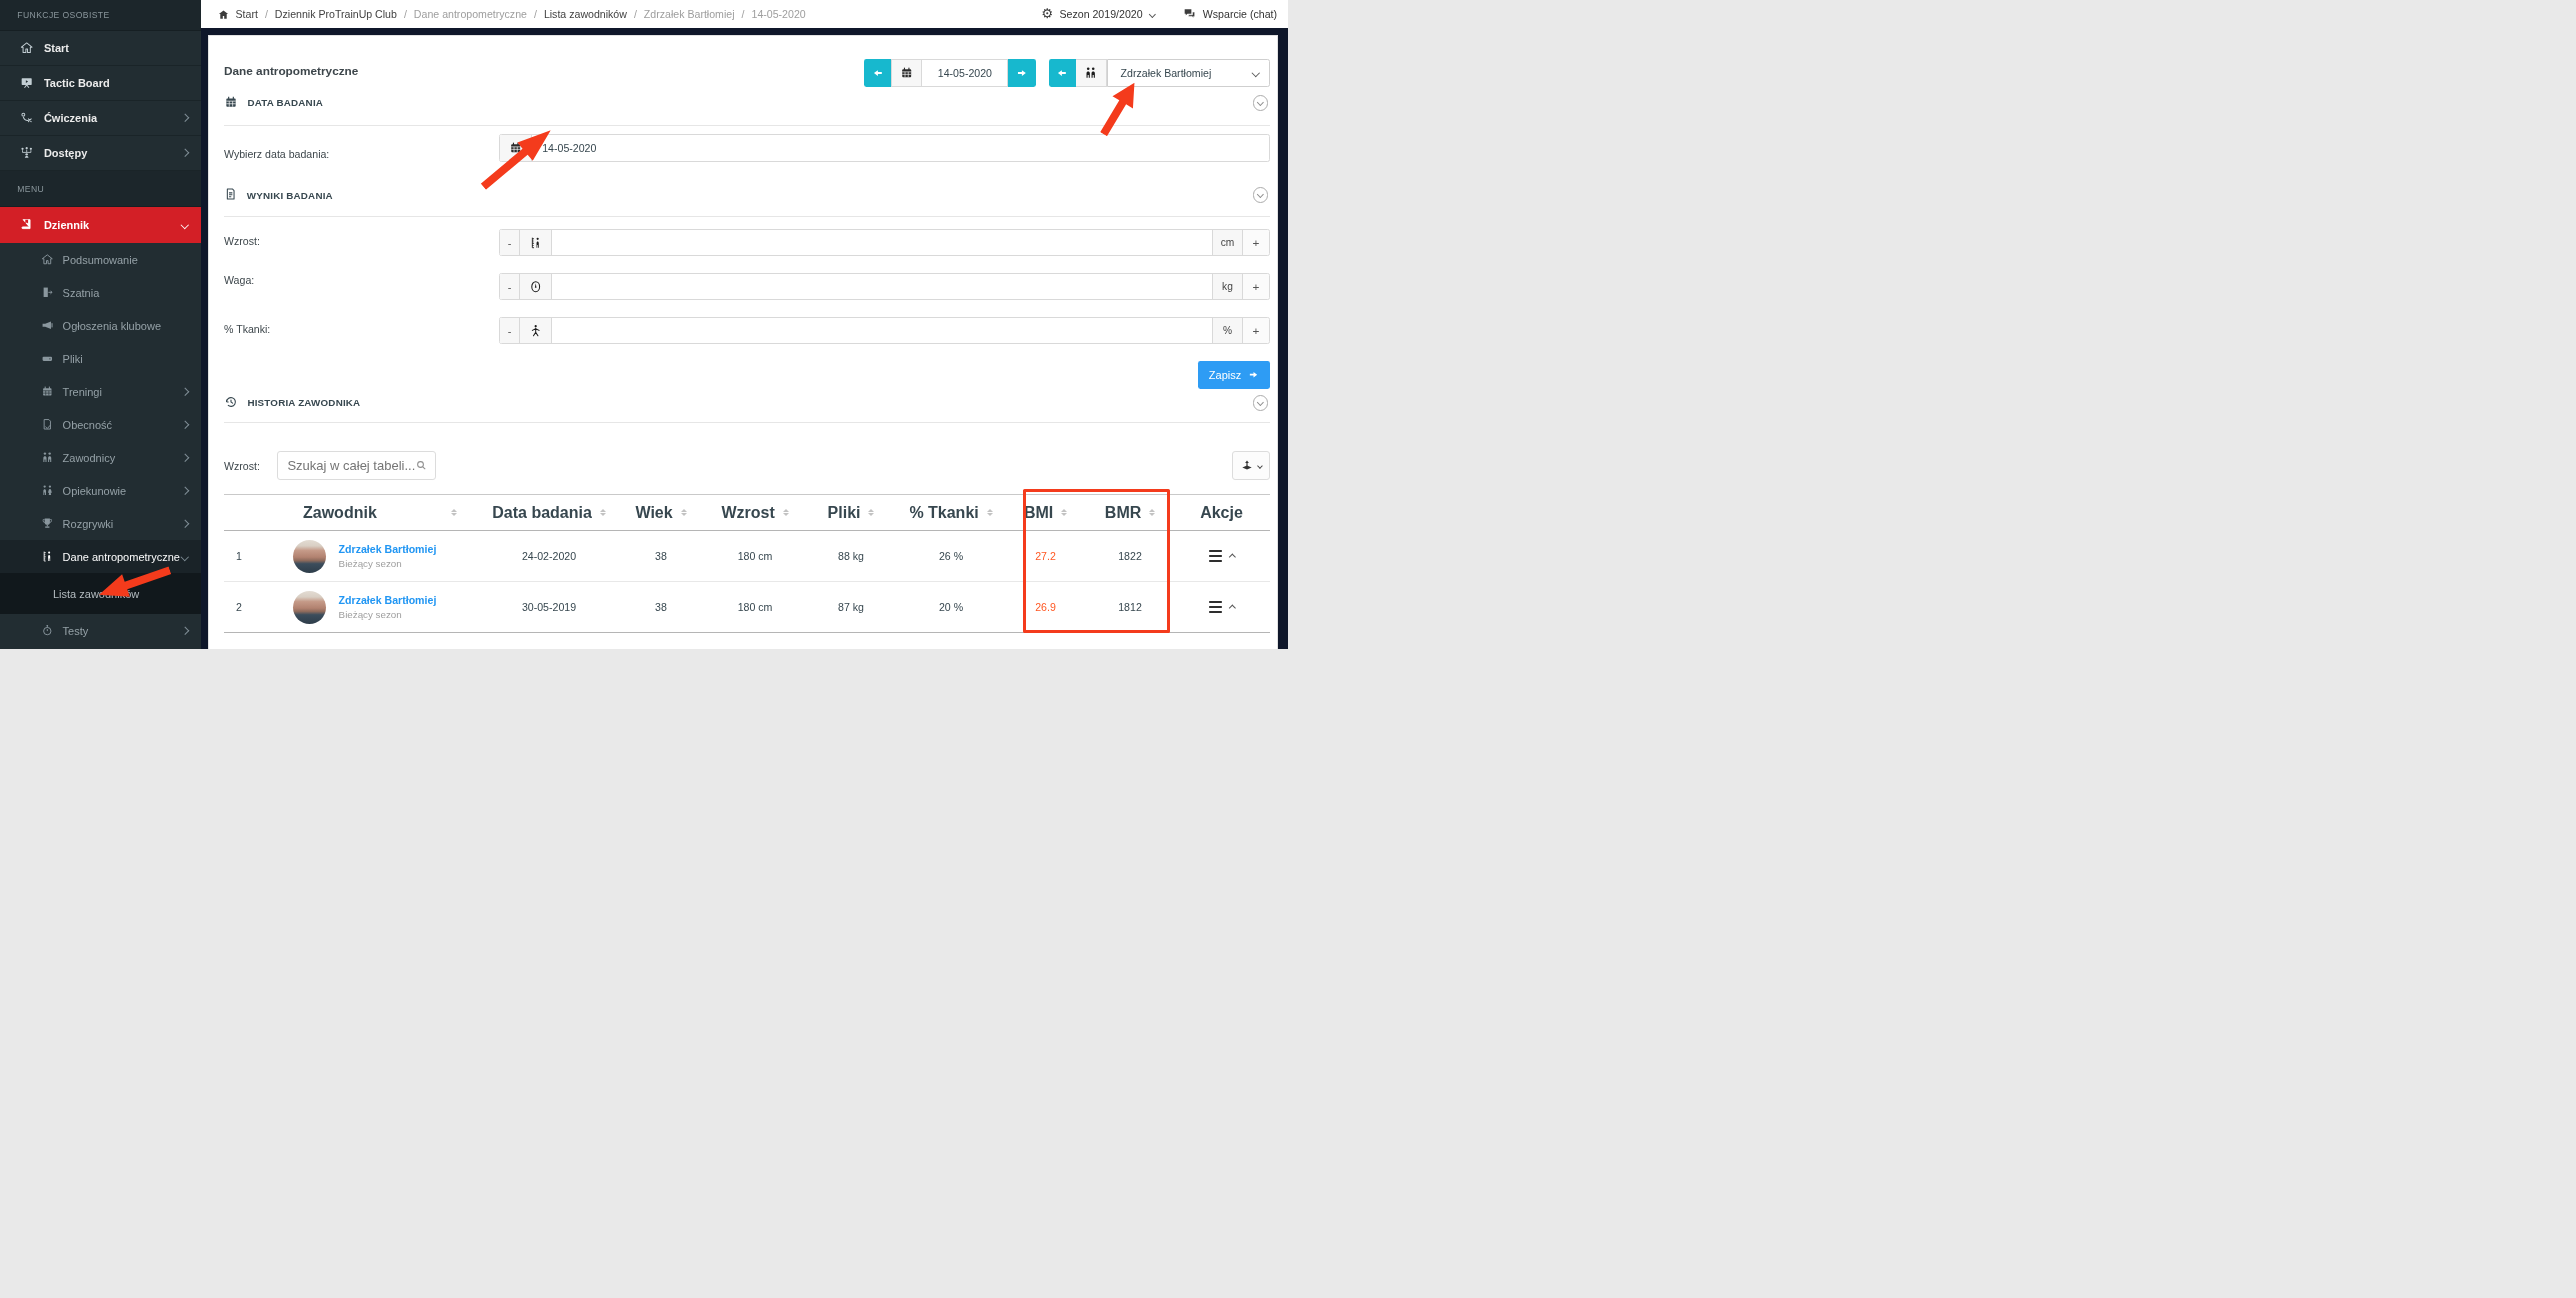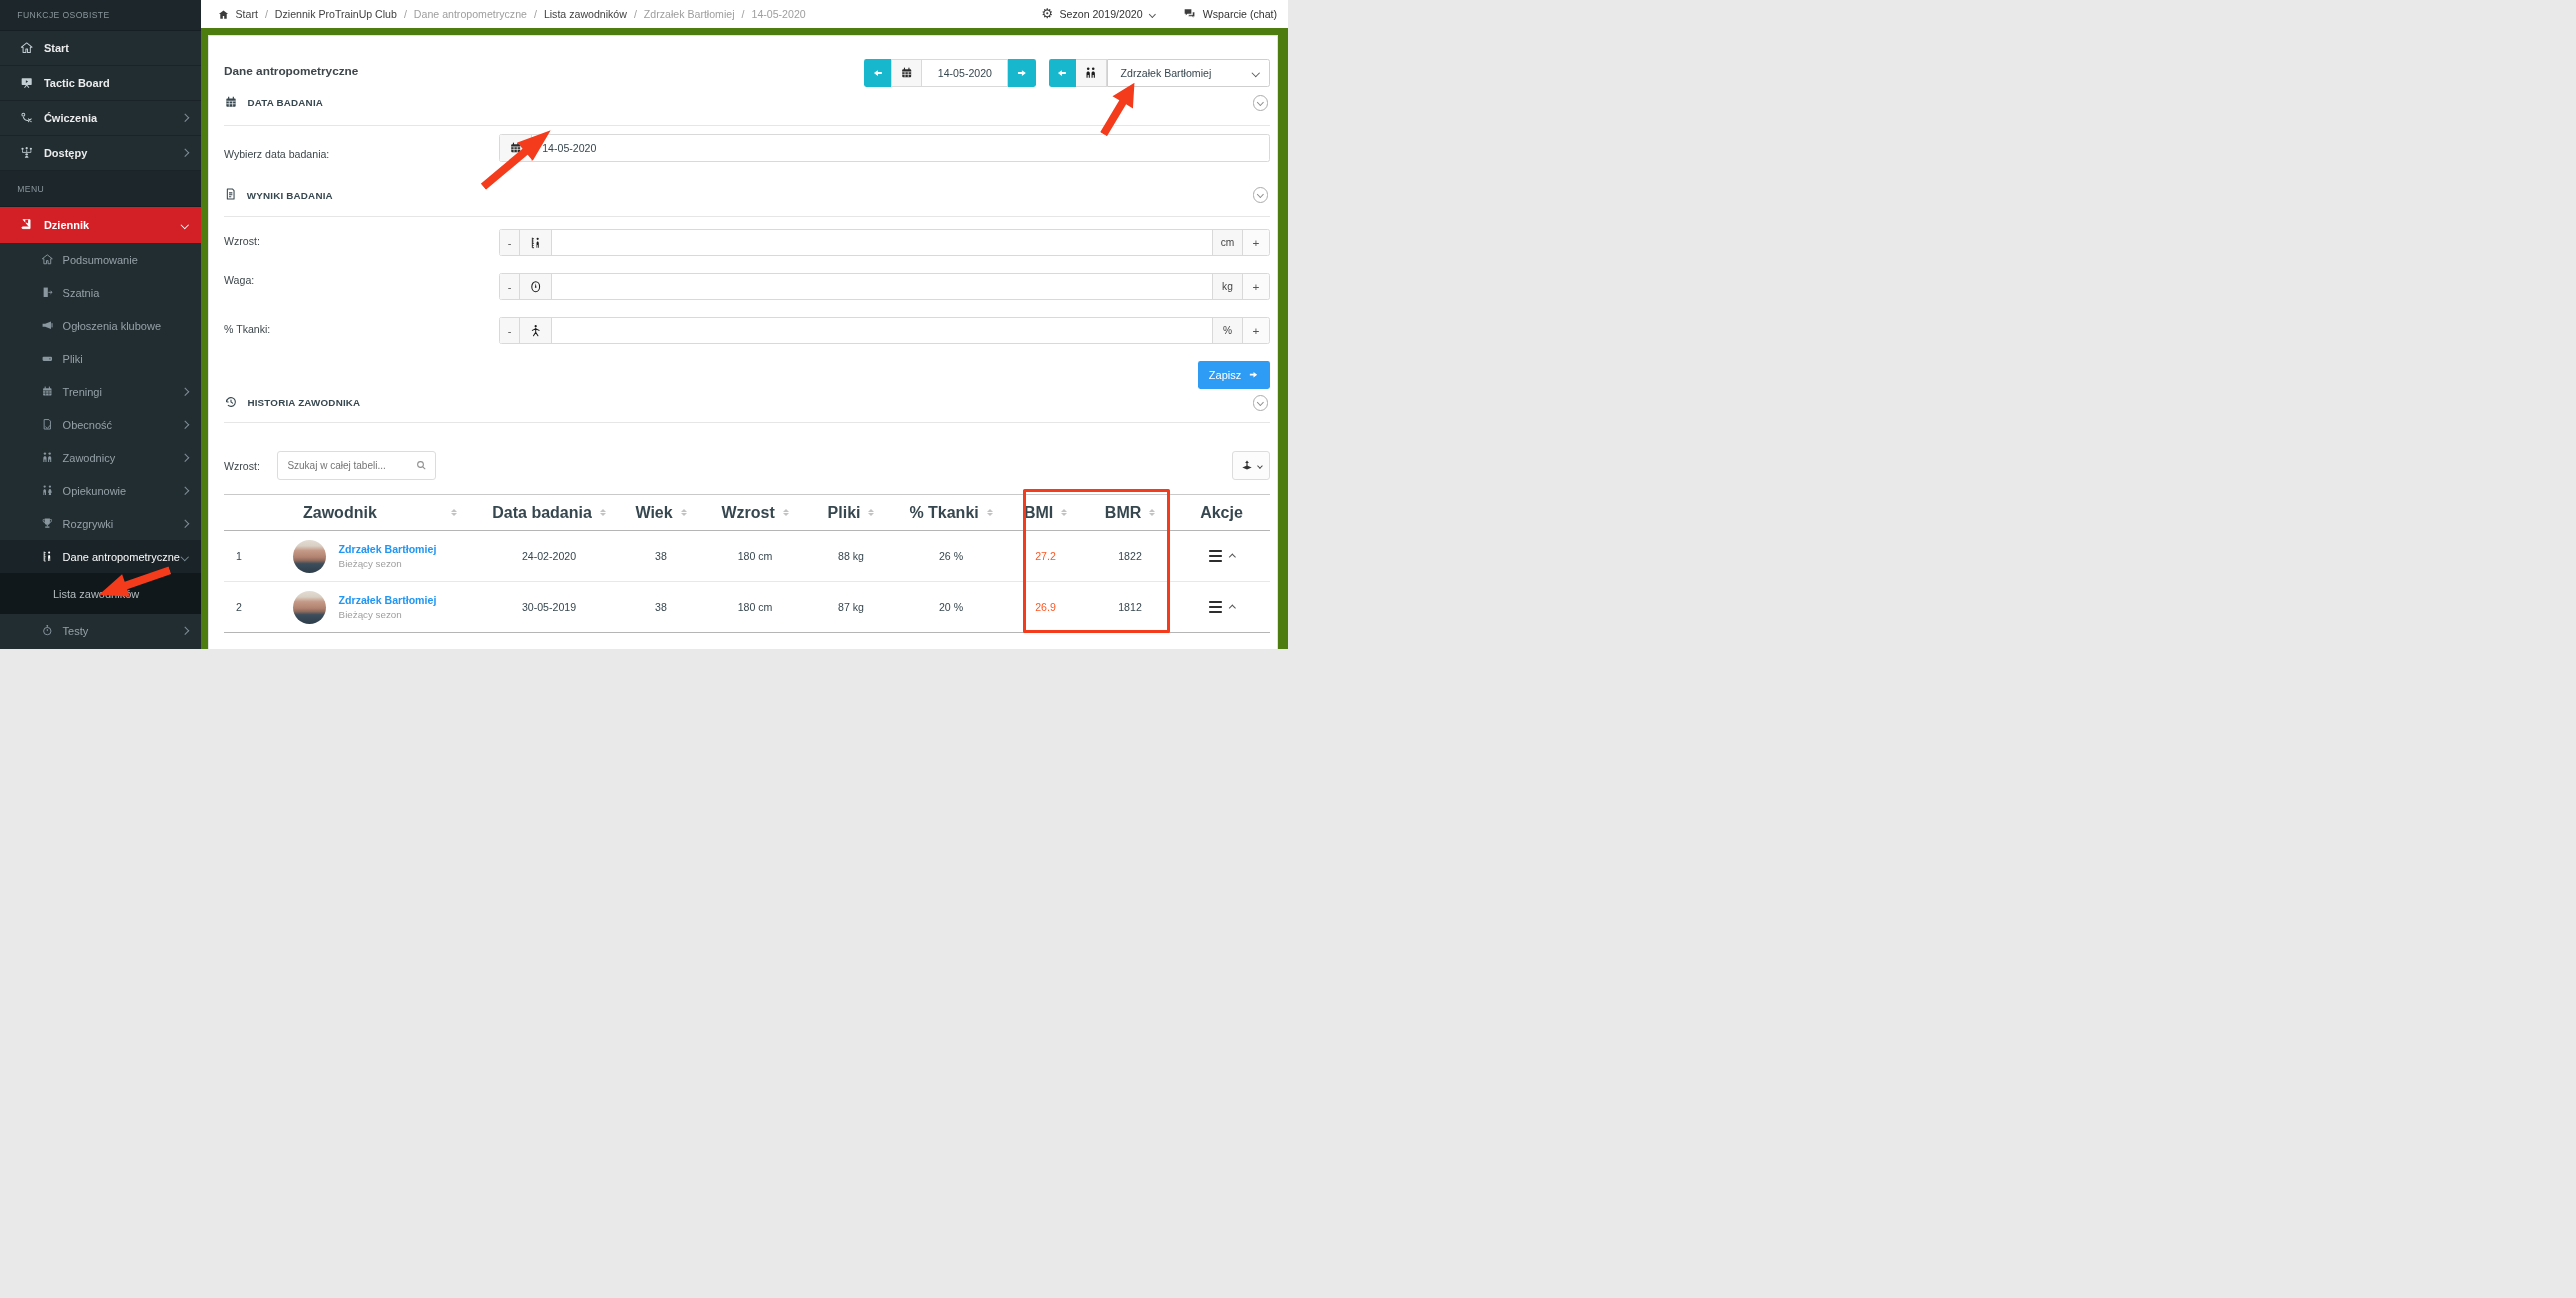--- a/index.html
+++ b/index.html
@@ -1,17 +1,17 @@
 <!DOCTYPE html>
 <html style="font-size:12.6px"><head>
 <meta charset="utf-8">
 <style>
   * { margin:0; padding:0; box-sizing:border-box; }
   body { font-family:"Liberation Sans", sans-serif; background:#e9e9e9; }
-  .stage { position:relative; width:1288px; height:649px; overflow:hidden; background:#4d7c0f;text-decoration:underline; }
+  .stage { position:relative; width:1288px; height:649px; overflow:hidden; background:#0f172a;text-decoration:underline; }
 
   
   .sidebar { position:absolute; left:0; top:0; width:201px; height:649px; background:#222d32; z-index:5; }
   .sb-label { height:31px; display:flex; align-items:center; padding-left:17.3px; background:#1c262b;
               color:#8a969c; font-size:8.6px; letter-spacing:0.4px; border-bottom:0.8px solid #161f23; }
   .sb-label.menu { height:36px; }
   .sb-item { height:35px; display:flex; align-items:center; padding:0 14px 0 18px; color:#ececec;
              font-size:11px; font-weight:600; border-bottom:0.8px solid #1a2428; cursor:pointer; }
   .sb-item .ic { width:17.3px; display:flex; justify-content:center; color:#c3ced4; margin-right:8.6px; flex:none; }
   .sb-item .lbl { flex:1; }
@@ -82,21 +82,21 @@
   .ig-plus { width:27px; background:#fbfbfb; border-left:0.8px solid #d9d9d9; display:flex; align-items:center;
              justify-content:center; font-size:11.8px; color:#555; flex:none; cursor:pointer; border-radius:0 2.4px 2.4px 0; }
 
   .save-btn { right:7px; top:325px; width:72px; height:27.5px; background:#2e9cf4; color:#fff; border:none;
               border-radius:2.4px; font-size:11px; display:flex; align-items:center; justify-content:center; gap:7px;
               cursor:pointer; font-family:"Liberation Sans", sans-serif; }
 
   .search-row-label { left:15px; top:424px; font-size:10.6px; color:#3d464b; }
   .search-box { left:68px; top:415px; width:159px; height:29px; border:0.8px solid #dcdcdc; border-radius:3.1px;
                 display:flex; align-items:center; padding:0 7.9px 0 9.4px; background:#fff; }
-  .search-box input { border:none; outline:none; flex:1; font-size:10px; color:#555; min-width:0;
+  .search-box input { border:none; outline:none; flex:1; font-size:13px; color:#555; min-width:0;
                 font-family:"Liberation Sans", sans-serif; }
   .export-btn { right:7px; top:415px; width:38px; height:29px; border:0.8px solid #dcdcdc; border-radius:3.1px;
                 background:#fcfcfc; display:flex; align-items:center; justify-content:center; gap:3.9px; cursor:pointer; }
   .export-btn .chev { width:3.9px; height:3.9px; border-color:#444; }
 
   
   .tbl { left:15px; right:7px; top:458px; }
   .trow { display:grid; grid-template-columns:30px 228px 134px 90px 98px 94px 106px 83px 86px 1fr; align-items:center; }
   .thead { height:37px; border-top:0.8px solid #c9c9c9; border-bottom:1.6px solid #b5b5b5; font-size:16px; font-weight:700; color:#37474f; }
   .th { display:flex; align-items:center; justify-content:center; gap:7.9px; }

